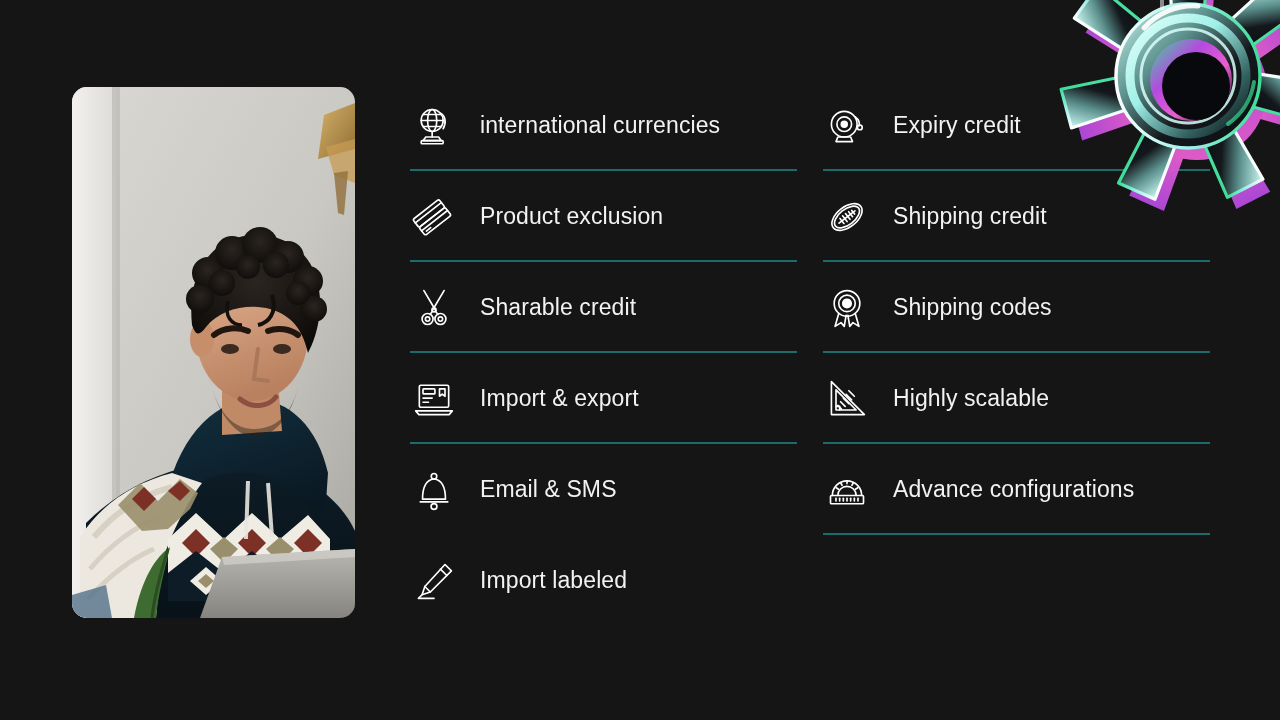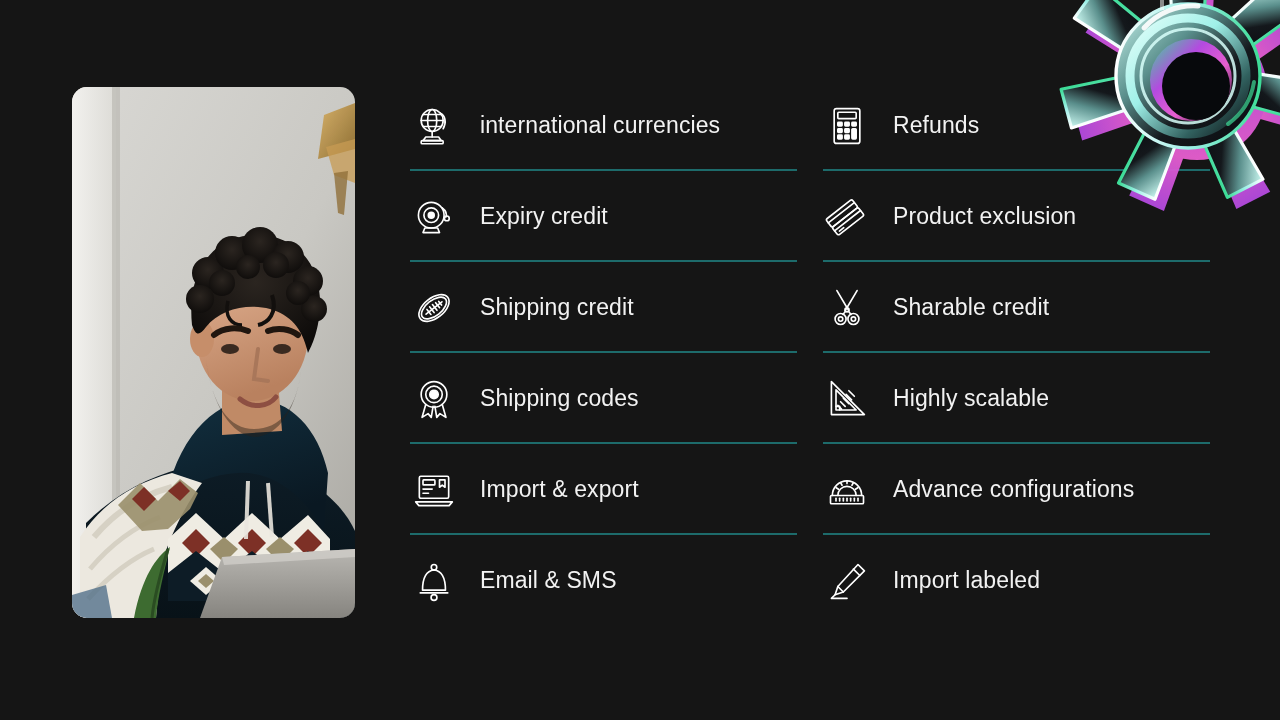--- a/index.html
+++ b/index.html
@@ -245,38 +245,20 @@
           <path d="M31 10c5 2 7 10 3 17"></path>
           <path d="M22 30v6"></path>
           <path d="M15 36h14l3 4H12z"></path>
           <rect x="10" y="40" width="24" height="3.4" rx="1.2"></rect>
         </svg>
       </span>
       <span class="feature-label">international currencies</span>
       <span class="divider"></span>
     </div>
 
-    <div class="feature-row">
-      <span class="feature-icon">
-        <svg viewBox="0 0 48 48" fill="none" stroke="currentColor" stroke-width="1.8" stroke-linecap="round" stroke-linejoin="round">
-          <rect x="10" y="5" width="28" height="38" rx="2.5"></rect>
-          <rect x="14" y="9" width="20" height="7" rx="1"></rect>
-          <rect x="14" y="20" width="4.6" height="4" rx="0.7" fill="currentColor"></rect>
-          <rect x="21.7" y="20" width="4.6" height="4" rx="0.7" fill="currentColor"></rect>
-          <rect x="29.4" y="20" width="4.6" height="4" rx="0.7" fill="currentColor"></rect>
-          <rect x="14" y="27" width="4.6" height="4" rx="0.7" fill="currentColor"></rect>
-          <rect x="21.7" y="27" width="4.6" height="4" rx="0.7" fill="currentColor"></rect>
-          <rect x="14" y="34" width="4.6" height="4" rx="0.7" fill="currentColor"></rect>
-          <rect x="21.7" y="34" width="4.6" height="4" rx="0.7" fill="currentColor"></rect>
-          <rect x="29.4" y="27" width="4.6" height="11" rx="0.9" fill="currentColor"></rect>
-        </svg>
-      </span>
-      <span class="feature-label">Refunds</span>
-      <span class="divider"></span>
-    </div>
 
     <div class="feature-row">
       <span class="feature-icon">
         <svg viewBox="0 0 48 48" fill="none" stroke="currentColor" stroke-width="1.8" stroke-linecap="round" stroke-linejoin="round">
           <circle cx="21" cy="22" r="14"></circle>
           <circle cx="21" cy="22" r="8"></circle>
           <circle cx="21" cy="22" r="3.2" fill="currentColor"></circle>
           <path d="M33 14c4 3 5 7 4 10"></path>
           <circle cx="38" cy="25.5" r="2.6"></circle>
           <path d="M14 36h14l2 5H12z"></path>
@@ -349,47 +331,60 @@
           <path d="M33 30 L37 44 L30.5 40 L27 44 L25 32"></path>
         </svg>
       </span>
       <span class="feature-label">Shipping codes</span>
       <span class="divider"></span>
     </div>
 
     <div class="feature-row">
       <span class="feature-icon">
         <svg viewBox="0 0 48 48" fill="none" stroke="currentColor" stroke-width="1.8" stroke-linecap="round" stroke-linejoin="round">
+          <rect x="8" y="9" width="32" height="24" rx="1.6"></rect>
+          <path d="M4 37h40l-3.5 4H7.5z"></path>
+          <rect x="12" y="13" width="13" height="5.4" rx="0.8"></rect>
+          <line x1="12" y1="23" x2="22" y2="23"></line>
+          <line x1="12" y1="27.5" x2="18" y2="27.5"></line>
+          <path d="M30 13v8l3-2.4 3 2.4v-8z"></path>
+        </svg>
+      </span>
+      <span class="feature-label">Import &amp; export</span>
+      <span class="divider"></span>
+    </div>
+
+    <div class="feature-row">
+      <span class="feature-icon">
+        <svg viewBox="0 0 48 48" fill="none" stroke="currentColor" stroke-width="1.8" stroke-linecap="round" stroke-linejoin="round">
           <path d="M7 5 L7 41 L43 41 Z"></path>
           <path d="M12 14 L12 36 L34 36 Z"></path>
           <line x1="14" y1="31" x2="18" y2="35"></line>
           <line x1="17" y1="27" x2="22" y2="32"></line>
           <line x1="20" y1="23" x2="26" y2="29"></line>
           <line x1="23" y1="19" x2="29" y2="25"></line>
           <line x1="26" y1="15" x2="32" y2="21"></line>
           <path d="M12 32 L16 32 L16 36"></path>
         </svg>
       </span>
       <span class="feature-label">Highly scalable</span>
       <span class="divider"></span>
     </div>
 
-    <div class="feature-row">
-      <span class="feature-icon">
-        <svg viewBox="0 0 48 48" fill="none" stroke="currentColor" stroke-width="1.8" stroke-linecap="round" stroke-linejoin="round">
-          <rect x="8" y="9" width="32" height="24" rx="1.6"></rect>
-          <path d="M4 37h40l-3.5 4H7.5z"></path>
-          <rect x="12" y="13" width="13" height="5.4" rx="0.8"></rect>
-          <line x1="12" y1="23" x2="22" y2="23"></line>
-          <line x1="12" y1="27.5" x2="18" y2="27.5"></line>
-          <path d="M30 13v8l3-2.4 3 2.4v-8z"></path>
-        </svg>
-      </span>
-      <span class="feature-label">Import &amp; export</span>
-      <span class="divider"></span>
+    <div class="feature-row no-divider">
+      <span class="feature-icon">
+        <svg viewBox="0 0 48 48" fill="none" stroke="currentColor" stroke-width="1.8" stroke-linecap="round" stroke-linejoin="round">
+          <circle cx="24" cy="9" r="3"></circle>
+          <path d="M24 12 C15 13 11.5 21 11.5 34 L36.5 34 C36.5 21 33 13 24 12 Z"></path>
+          <line x1="9" y1="37" x2="39" y2="37"></line>
+          <circle cx="24" cy="42" r="3.2"></circle>
+        </svg>
+      </span>
+      <span class="feature-label">Email &amp; SMS</span>
+
     </div>
 
     <div class="feature-row">
       <span class="feature-icon">
         <svg viewBox="0 0 48 48" fill="none" stroke="currentColor" stroke-width="1.8" stroke-linecap="round" stroke-linejoin="round">
           <path d="M8 30 A16 16 0 0 1 40 30"></path>
           <path d="M14 30 A10 10 0 0 1 34 30"></path>
           <line x1="24" y1="14" x2="24" y2="17"></line>
           <line x1="17" y1="16" x2="18.6" y2="18.8"></line>
           <line x1="31" y1="16" x2="29.4" y2="18.8"></line>
@@ -405,33 +400,20 @@
           <line x1="36" y1="33" x2="36" y2="36"></line>
         </svg>
       </span>
       <span class="feature-label">Advance configurations</span>
       <span class="divider"></span>
     </div>
 
     <div class="feature-row no-divider">
       <span class="feature-icon">
         <svg viewBox="0 0 48 48" fill="none" stroke="currentColor" stroke-width="1.8" stroke-linecap="round" stroke-linejoin="round">
-          <circle cx="24" cy="9" r="3"></circle>
-          <path d="M24 12 C15 13 11.5 21 11.5 34 L36.5 34 C36.5 21 33 13 24 12 Z"></path>
-          <line x1="9" y1="37" x2="39" y2="37"></line>
-          <circle cx="24" cy="42" r="3.2"></circle>
-        </svg>
-      </span>
-      <span class="feature-label">Email &amp; SMS</span>
-
-    </div>
-
-    <div class="feature-row no-divider">
-      <span class="feature-icon">
-        <svg viewBox="0 0 48 48" fill="none" stroke="currentColor" stroke-width="1.8" stroke-linecap="round" stroke-linejoin="round">
           <path d="M36 6 L43 13 L20 36 L11 39 L14 30 Z"></path>
           <line x1="31" y1="11" x2="38" y2="18"></line>
           <path d="M14 30 L20 36"></path>
           <path d="M11 39 L7 43"></path>
           <path d="M8 43 L24 43"></path>
         </svg>
       </span>
       <span class="feature-label">Import labeled</span>
 
     </div>

